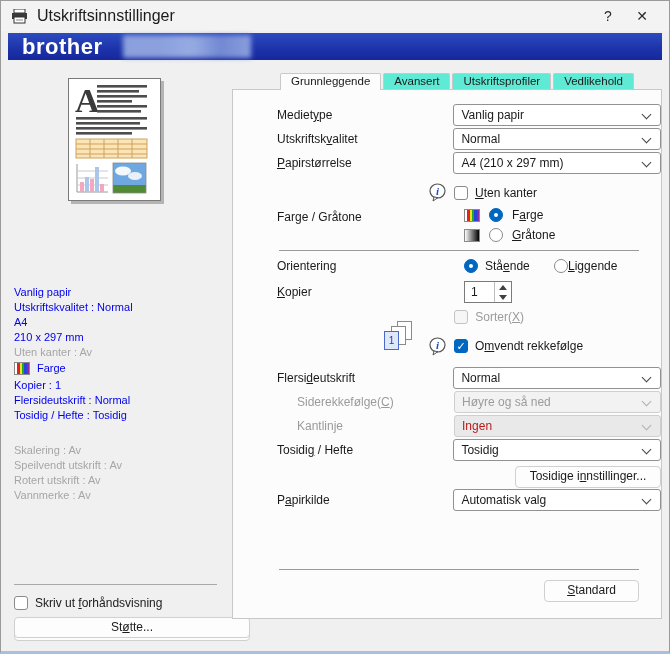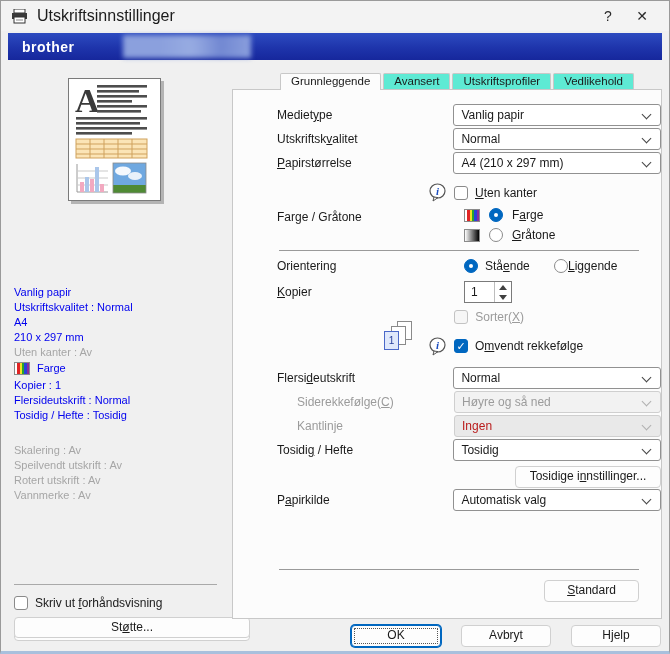--- a/index.html
+++ b/index.html
@@ -13,21 +13,21 @@
   
   .titlebar { height:30px; background:#f3f3f3; display:flex; align-items:center; padding:0 10px; }
   .titlebar .app-ico { width:17px; height:15px; margin-right:9px; position:relative; }
   .titlebar .title { font-size:16px; color:#1b1b1b; flex:1; }
   .tb-btn { width:34px; height:26px; display:flex; align-items:center; justify-content:center;
             font-size:14px; color:#2a2a2a; }
 
   
   .banner { height:27px; margin:2px 7px 0 7px; background:linear-gradient(180deg,#2d4bc0 0%,#1e34ab 55%,#16279c 100%);
             position:relative; display:flex; align-items:center; }
-  .brother-logo { color:#ffffff; font-weight:bold; font-size:14px; letter-spacing:0.5px; margin-left:14px;
+  .brother-logo { color:#ffffff; font-weight:bold; font-size:22px; letter-spacing:0.5px; margin-left:14px;
                   font-family:"Liberation Sans",sans-serif; }
   .model-blur { position:absolute; left:115px; top:2px; width:128px; height:23px;
     background:
       radial-gradient(circle at 15% 45%, #8ba0dd 0 18%, transparent 55%),
       radial-gradient(circle at 40% 60%, #9cb0e4 0 20%, transparent 60%),
       radial-gradient(circle at 65% 40%, #7288d2 0 18%, transparent 55%),
       radial-gradient(circle at 88% 55%, #8ba0dd 0 18%, transparent 55%),
       linear-gradient(90deg,#5d76c9,#7e93d8 35%,#6c84d0 65%,#8397da);
     filter:blur(2.5px); }
 
@@ -391,18 +391,13 @@
 
         <div style="flex:1"></div>
         <hr class="hr-form">
         <div class="row" style="margin:10px 22px 16px 0; justify-content:flex-end">
           <span class="btn" style="width:95px"><u>S</u>tandard</span>
         </div>
       </div>
     </div>
   </div>
 
-  <div class="footer">
-    <span class="btn btn-ok">OK</span>
-    <span class="btn">Avbryt</span>
-    <span class="btn">H<u>j</u>elp</span>
-  </div>
 </div>
 
 </body></html>

